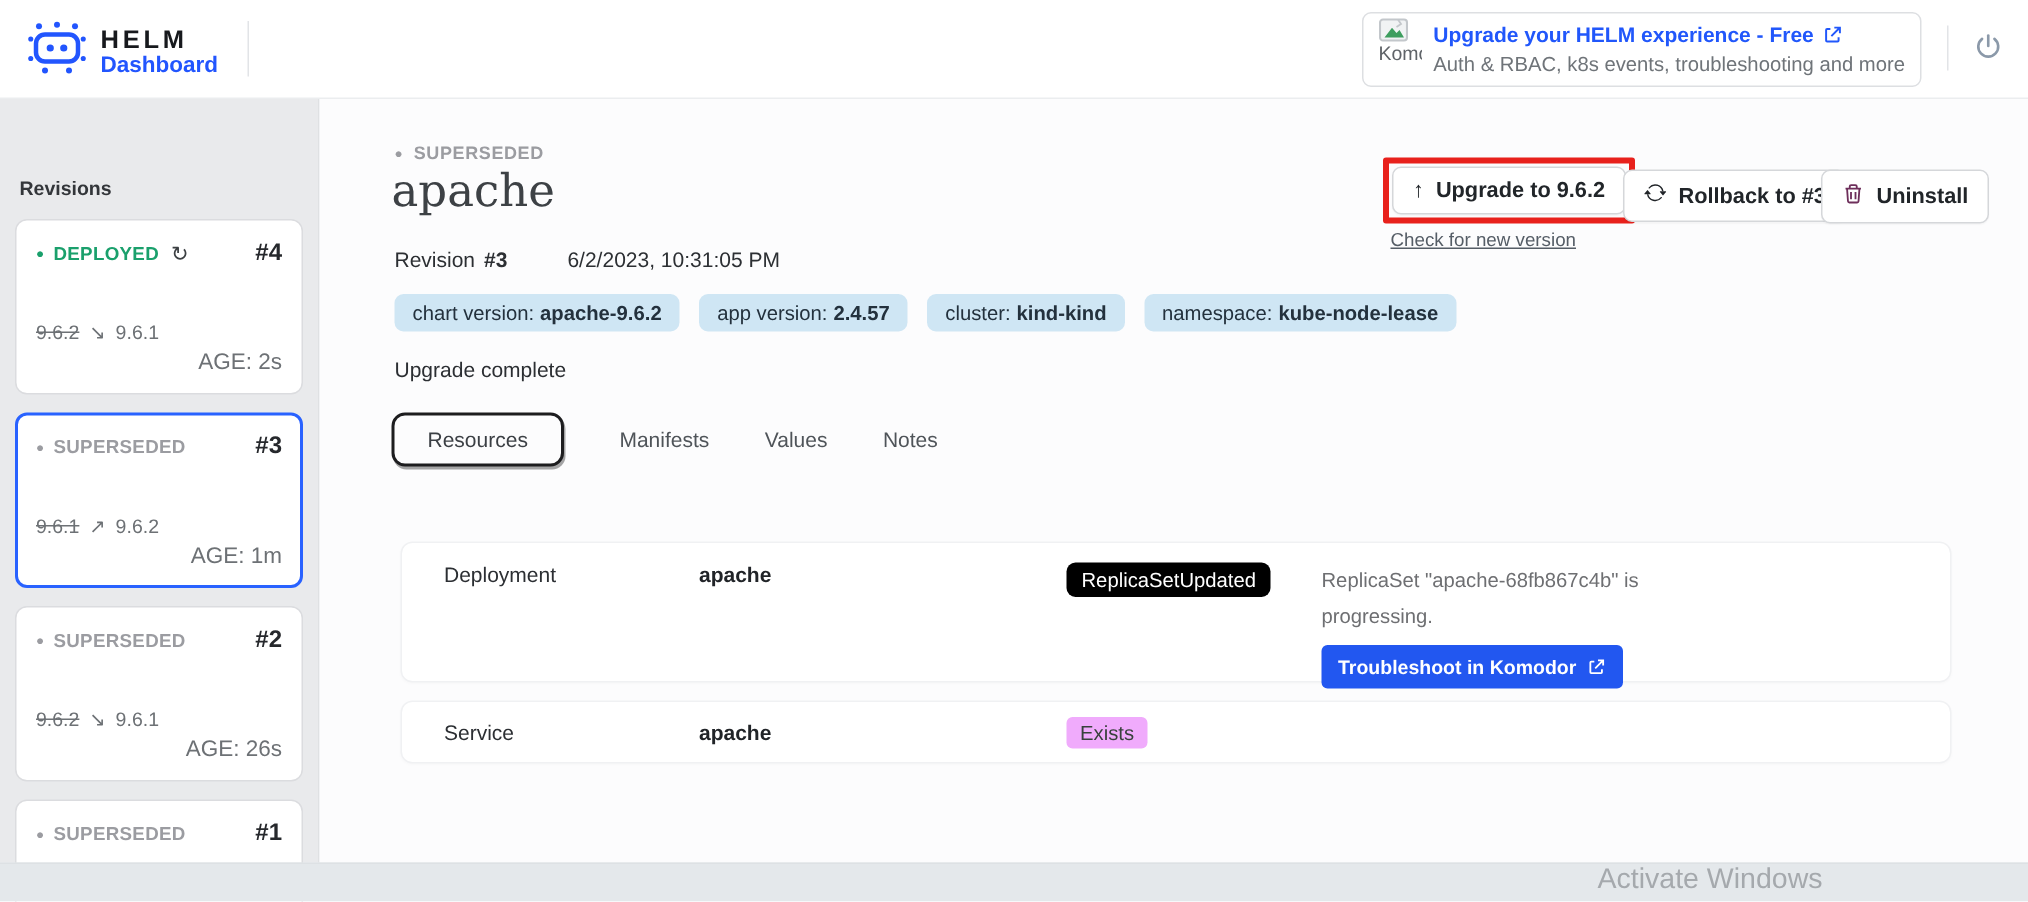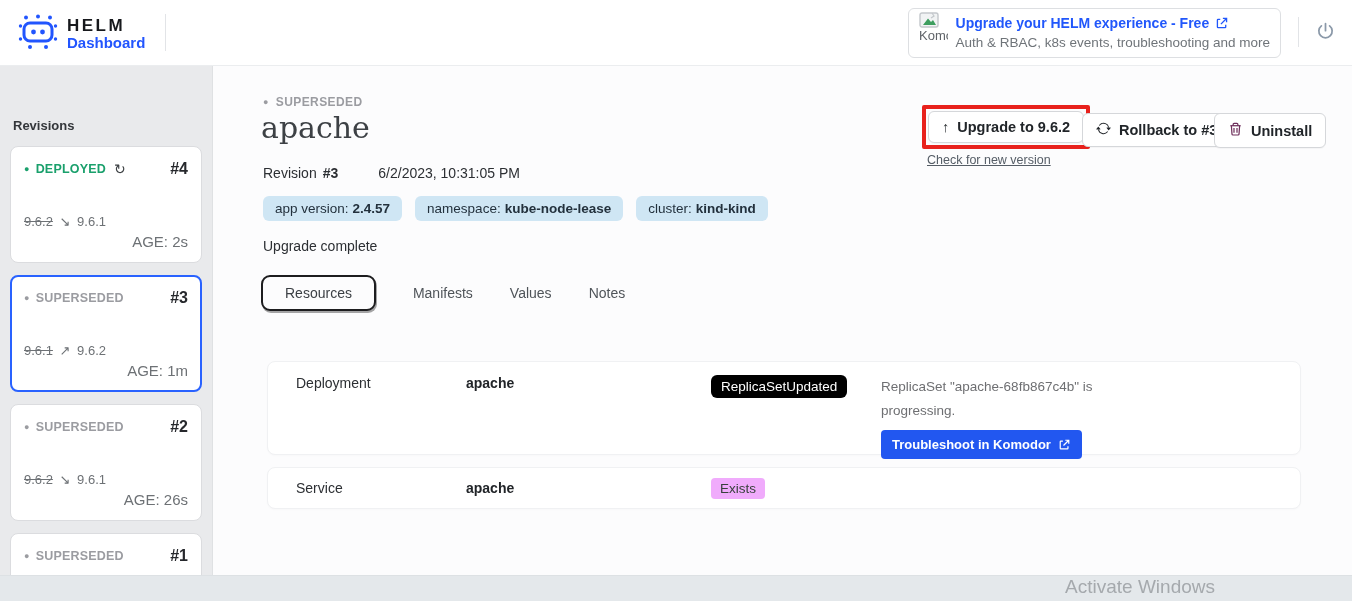--- a/index.html
+++ b/index.html
@@ -253,27 +253,30 @@
           <path d="M3.6 4.5l.65 9a1 1 0 0 0 1 .9h5.5a1 1 0 0 0 1-.9l.65-9"></path>
           <path d="M6.4 7v5M9.6 7v5"></path>
         </svg>
       </span>
       <span>Uninstall</span>
     </button>
     <span class="check-link">Check for new version</span>
 
     <div class="chips">
       <span class="chip">
+        <span>chart version:</span><b>apache-9.6.2</b>
+      </span>
+      <span class="chip">
         <span>app version:</span><b>2.4.57</b>
+      </span>
+      <span class="chip">
+        <span>cluster:</span><b>kind-kind</b>
       </span>
       <span class="chip">
         <span>namespace:</span><b>kube-node-lease</b>
-      </span>
-      <span class="chip">
-        <span>cluster:</span><b>kind-kind</b>
       </span>
     </div>
 
     <div class="m-statustext">Upgrade complete</div>
 
     <div class="tabs">
       <span class="tab-active">Resources</span>
       <span class="tab">Manifests</span>
       <span class="tab">Values</span>
       <span class="tab">Notes</span>

